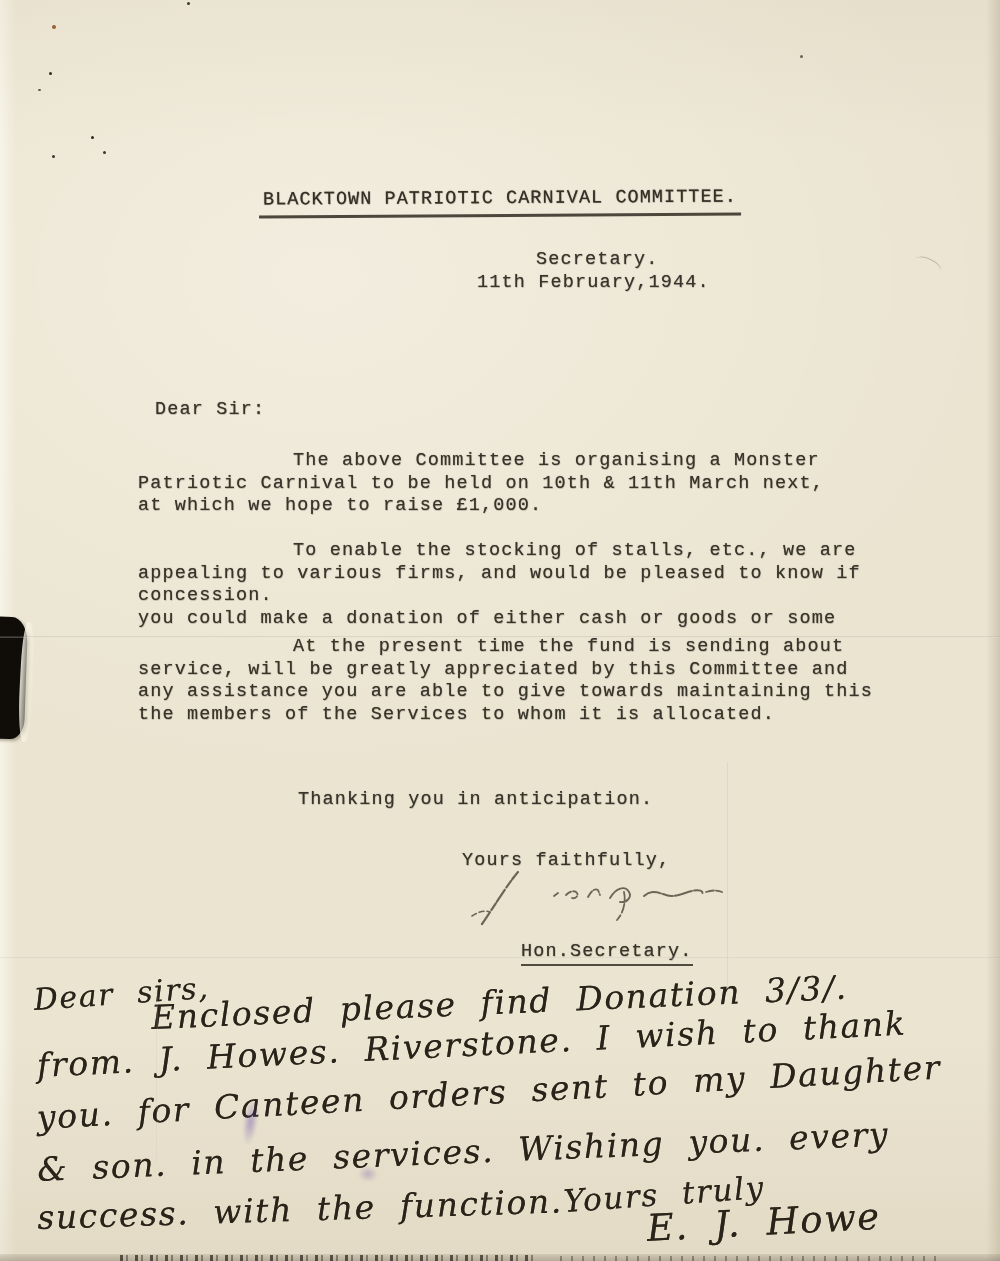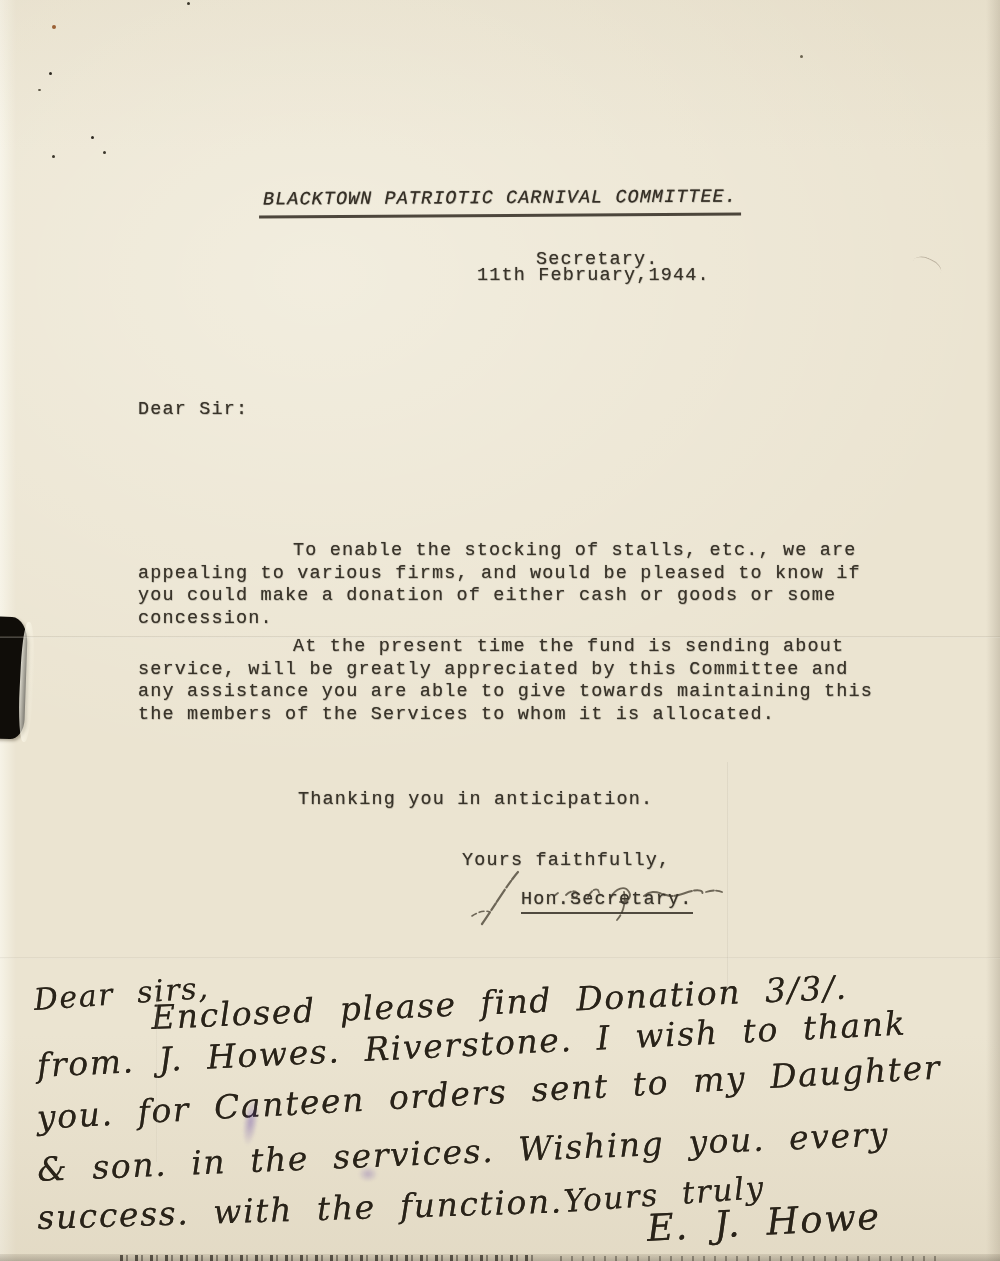--- a/index.html
+++ b/index.html
@@ -19,21 +19,21 @@
   .typed{
     position:absolute;
     font-family:"Liberation Mono", monospace;
     font-size:18.5px;
     line-height:22.6px;
     letter-spacing:1.15px;
     color:#39342a;
     text-shadow:0 0 0.9px rgba(57,51,42,0.65), 0.5px 0.5px 0 rgba(57,51,42,0.18);
     white-space:nowrap;
   }
-  .heading-wrap{position:absolute;top:188px;left:0;width:100%;text-align:center;font-style:italic;}
+  .heading-wrap{position:absolute;top:188px;left:0;width:100%;text-align:center;}
   .heading-text{
     display:inline-block;
     font-size:18.5px;letter-spacing:1.05px;
     color:#352f26;
     border-bottom:3px solid rgba(53,47,38,0.88);
     padding:0 4px 5px 4px;
     transform:rotate(-0.35deg);
     text-shadow:0 0 1px rgba(53,47,38,0.7), 0.6px 0.6px 0 rgba(53,47,38,0.25);
   }
   .para .ln{white-space:nowrap;}
@@ -90,30 +90,35 @@
 </head>
 <body>
 
 <div class="page">
 
   <div class="heading-wrap">
     <span class="heading-text">BLACKTOWN PATRIOTIC CARNIVAL COMMITTEE.</span>
   </div>
 
   <div class="typed" style="left:536px;top:249px;">Secretary.</div>
-  <div class="typed" style="left:477px;top:265px;text-align:right;">11th February,1944.</div>
+  <div class="typed" style="left:477px;top:272px;text-align:right;">11th February,1944.</div>
 
-  <div class="typed" style="left:138px;top:399px;">Dear Sir:</div>
+  <div class="typed" style="left:155px;top:399px;">Dear Sir:</div>
 
+  <div class="typed para" style="left:138px;top:450px;">
+    <div class="ln indent">The above Committee is organising a Monster</div>
+    <div class="ln">Patriotic Carnival to be held on 10th &amp; 11th March next,</div>
+    <div class="ln">at which we hope to raise £1,000.</div>
+  </div>
 
   <div class="typed para" style="left:138px;top:540px;font-family:Liberation Mono, monospace;">
     <div class="ln indent">To enable the stocking of stalls, etc., we are</div>
     <div class="ln">appealing to various firms, and would be pleased to know if</div>
+    <div class="ln">concession.</div>
     <div class="ln">you could make a donation of either cash or goods or some</div>
-    <div class="ln">concession.</div>
   </div>
 
   <div class="typed para" style="left:138px;top:636px;">
     <div class="ln indent">At the present time the fund is sending about</div>
     <div class="ln">service, will be greatly appreciated by this Committee and</div>
     <div class="ln">any assistance you are able to give towards maintaining this</div>
     <div class="ln">the members of the Services to whom it is allocated.</div>
   </div>
 
   <div class="typed" style="left:298px;top:789px;">Thanking you in anticipation.</div>
@@ -126,21 +131,21 @@
       <path d="M86,30 l4,-3" stroke-width="1.8"></path>
       <path d="M98,29 c4,-4 9,-5 11,-2 c2,3 -2,6 -5,5" stroke-dasharray="6 2" stroke-width="1.8"></path>
       <path d="M120,31 c3,-6 7,-9 10,-7 l2,5" stroke-dasharray="7 2" stroke-width="1.8"></path>
       <path d="M142,32 c6,-10 15,-13 19,-6 c3,5 -2,11 -9,10" stroke-width="1.9"></path>
       <path d="M156,26 c2,9 0,20 -7,28" stroke-dasharray="9 3" stroke-width="1.8"></path>
       <path d="M176,30 c8,-7 15,-3 22,-1 c9,3 17,-2 26,-4 c7,-2 12,0 10,3" stroke-dasharray="18 2 10 2" stroke-width="2"></path>
       <path d="M238,26 c6,-2 12,-2 16,0" stroke-width="1.8" stroke-dasharray="8 2"></path>
     </g>
   </svg>
 
-  <div class="typed" style="left:521px;top:889px;text-align:right;">
+  <div class="typed" style="left:521px;top:941px;text-align:right;">
     <span class="underlined">Hon.Secretary.</span>
   </div>
 
   <div class="hand" style="left:35px;top:982px;font-size:30px;transform:rotate(-4deg);">Dear sirs,</div>
   <div class="hand" style="left:152px;top:998px;transform:rotate(-2.5deg);">Enclosed please find Donation 3/3/.</div>
   <div class="hand" style="left:38px;top:1046px;transform:rotate(-2.8deg);">from. J. Howes. Riverstone. I wish to thank</div>
   <div class="hand" style="left:38px;top:1098px;transform:rotate(-3.2deg);">you. for Canteen orders sent to my Daughter</div>
   <div class="hand" style="left:38px;top:1150px;transform:rotate(-2.4deg);">&amp; son. in the services. Wishing you. every</div>
   <div class="hand" style="left:38px;top:1198px;transform:rotate(-1.8deg);">success. with the function.</div>
   <div class="hand" style="left:565px;top:1183px;transform:rotate(-4deg);font-size:31px;">Yours truly</div>

